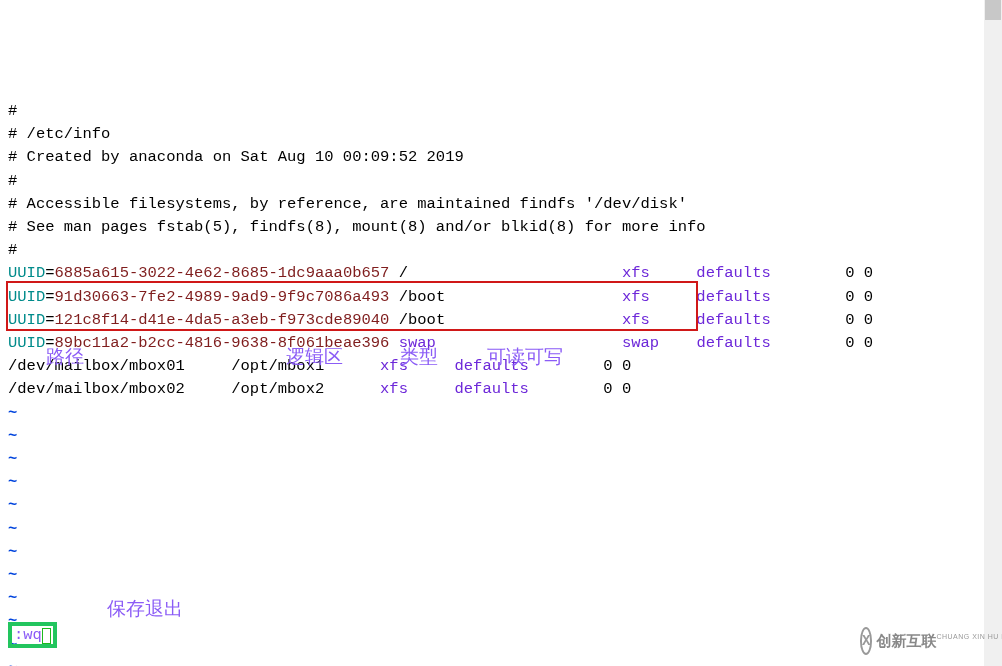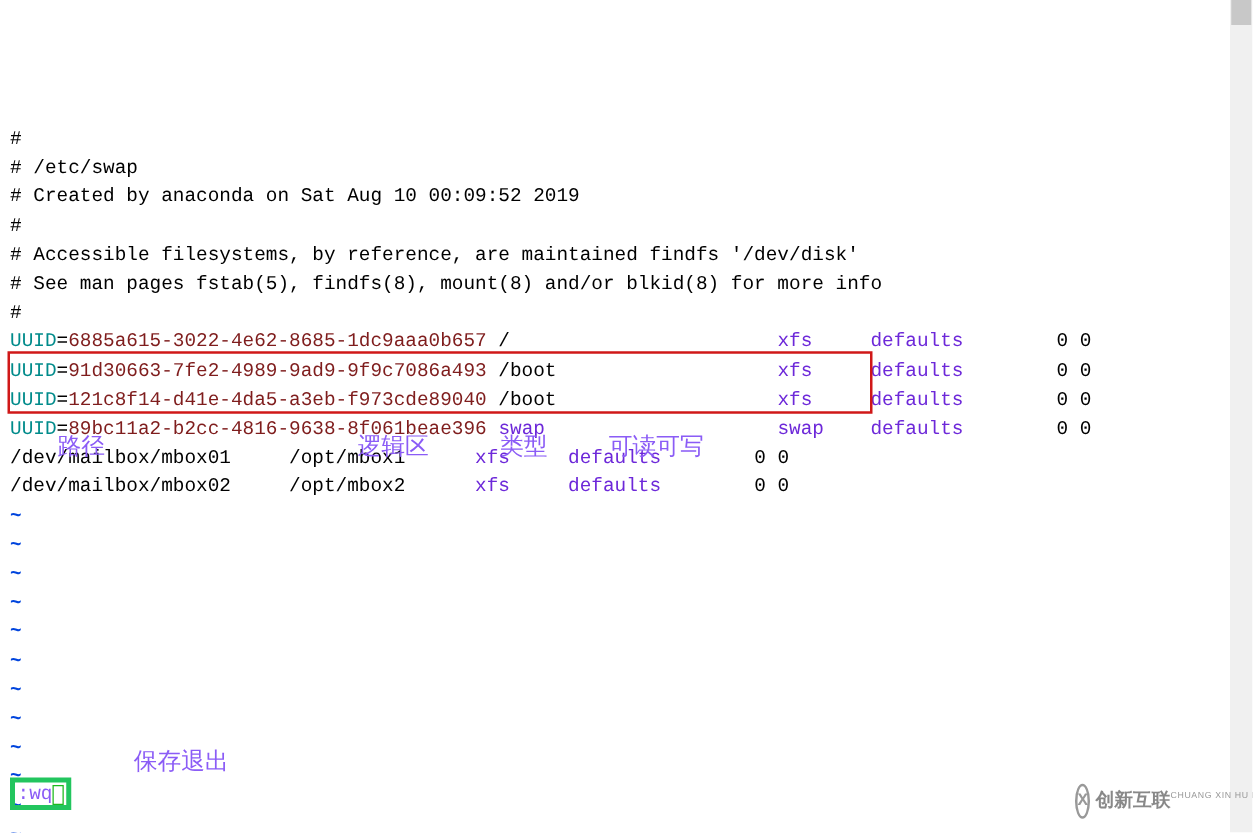--- a/index.html
+++ b/index.html
@@ -110,21 +110,21 @@
       letter-spacing: 0.5px;
     }
     .wm-col { display: flex; flex-direction: row; line-height: 1.1; }
   </style>
 </head>
 <body>
 
 
 
 <div class="terminal"><span class="black">#</span>
-<span class="black"># /etc/swap</span>
+<span class="black"># /etc/info</span>
 <span class="black"># Created by anaconda on Sat Aug 10 00:09:52 2019</span>
 <span class="black">#</span>
 <span class="black"># Accessible filesystems, by reference, are maintained findfs '/dev/disk'</span>
 <span class="black"># See man pages fstab(5), findfs(8), mount(8) and/or blkid(8) for more info</span>
 <span class="black">#</span>
 <span><span class="teal">UUID</span><span class="black">=</span><span class="red">6885a615-3022-4e62-8685-1dc9aaa0b657</span><span class="black"> /                       </span><span class="green">xfs    </span><span class="green"> defaults        </span><span class="black">0</span><span class="black"> 0</span></span>
 <span><span class="teal">UUID</span><span class="black">=</span><span class="red">91d30663-7fe2-4989-9ad9-9f9c7086a493</span><span class="black"> /boot                   </span><span class="green">xfs    </span><span class="green"> defaults        </span><span class="black">0</span><span class="black"> 0</span></span>
 <span><span class="teal">UUID</span><span class="black">=</span><span class="red">121c8f14-d41e-4da5-a3eb-f973cde89040</span><span class="black"> /boot                   </span><span class="green">xfs    </span><span class="green"> defaults        </span><span class="black">0</span><span class="black"> 0</span></span>
 <span><span class="teal">UUID</span><span class="black">=</span><span class="red">89bc11a2-b2cc-4816-9638-8f061beae396</span><span class="black"> </span><span class="green">swap</span><span class="black">                    </span><span class="green">swap   </span><span class="green"> defaults        </span><span class="black">0</span><span class="black"> 0</span></span>
 <span><span class="black">/dev/mailbox/mbox01     /opt/mbox1      </span><span class="green">xfs     defaults        </span><span class="black">0 0</span></span>

